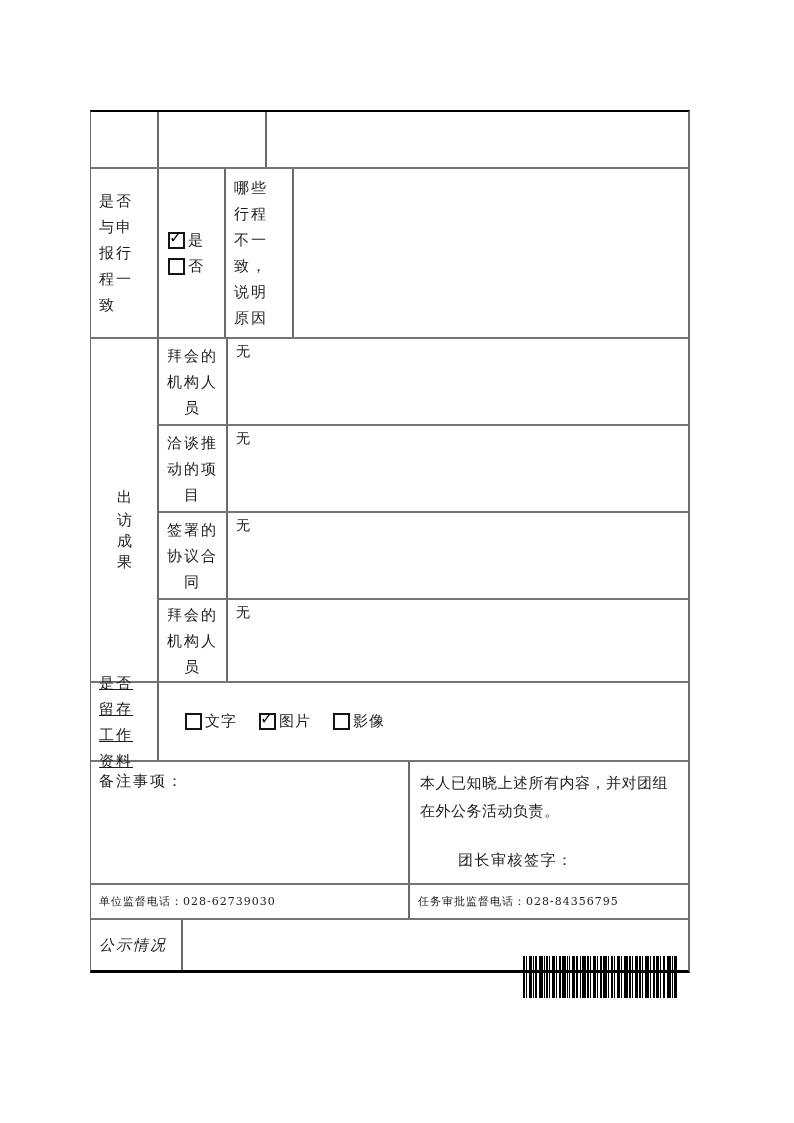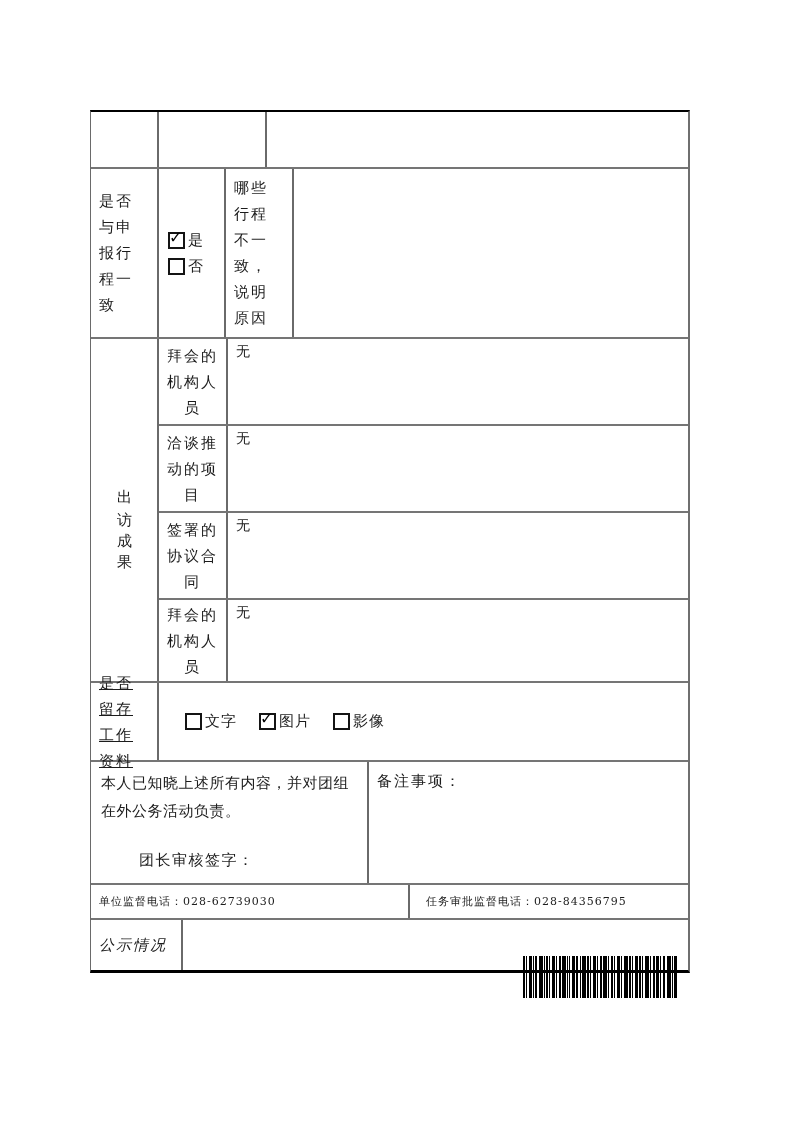--- a/index.html
+++ b/index.html
@@ -62,21 +62,21 @@
   
   .rowE { height:123px; }
   .rowE .c1 { width:319px; padding:6px 8px; }
   .rowE .c2 { flex:1; padding:7px 10px; }
   .decl-text { font-size:15px; letter-spacing:0.5px; line-height:28px; }
   .sign-line { font-size:15px; letter-spacing:1.5px; margin-top:26px; padding-left:38px; }
 
   
   .rowF { height:35px; }
   .rowF .c1 { width:319px; display:flex; align-items:center; padding-left:8px; }
-  .rowF .c2 { flex:1; display:flex; align-items:center; padding-left:16px; }
+  .rowF .c2 { flex:1; display:flex; align-items:center; padding-left:8px; }
   .phone { font-size:11px; letter-spacing:1px; }
 
   
   .rowG { height:50px; }
   .rowG .c1 { width:92px; display:flex; align-items:center; padding-left:8px;font-style:italic; }
   .rowG .c2 { flex:1; }
 
   
   .cb { display:inline-flex; align-items:center; font-size:15px; letter-spacing:1px; }
   .cb .box { width:13px; height:13px; border:2px solid #141414; display:inline-block; position:relative; background:#fff; margin-right:3px; flex:none; }
@@ -158,25 +158,25 @@
           <span>图片</span>
         </span>
         <span class="cb">
           <span class="box"></span>
           <span>影像</span>
         </span>
       </div>
     </div>
 
     <div class="trow rowE">
+      <div class="cell c1 cjk">备注事项：</div>
       <div class="cell c2">
         <div class="decl-text">本人已知晓上述所有内容，并对团组在外公务活动负责。</div>
         <div class="sign-line">团长审核签字：</div>
       </div>
-      <div class="cell c1 cjk">备注事项：</div>
     </div>
 
     <div class="trow rowF">
       <div class="cell c1">
         <span class="phone">单位监督电话：028-62739030</span>
       </div>
       <div class="cell c2">
         <span class="phone">任务审批监督电话：028-84356795</span>
       </div>
     </div>

